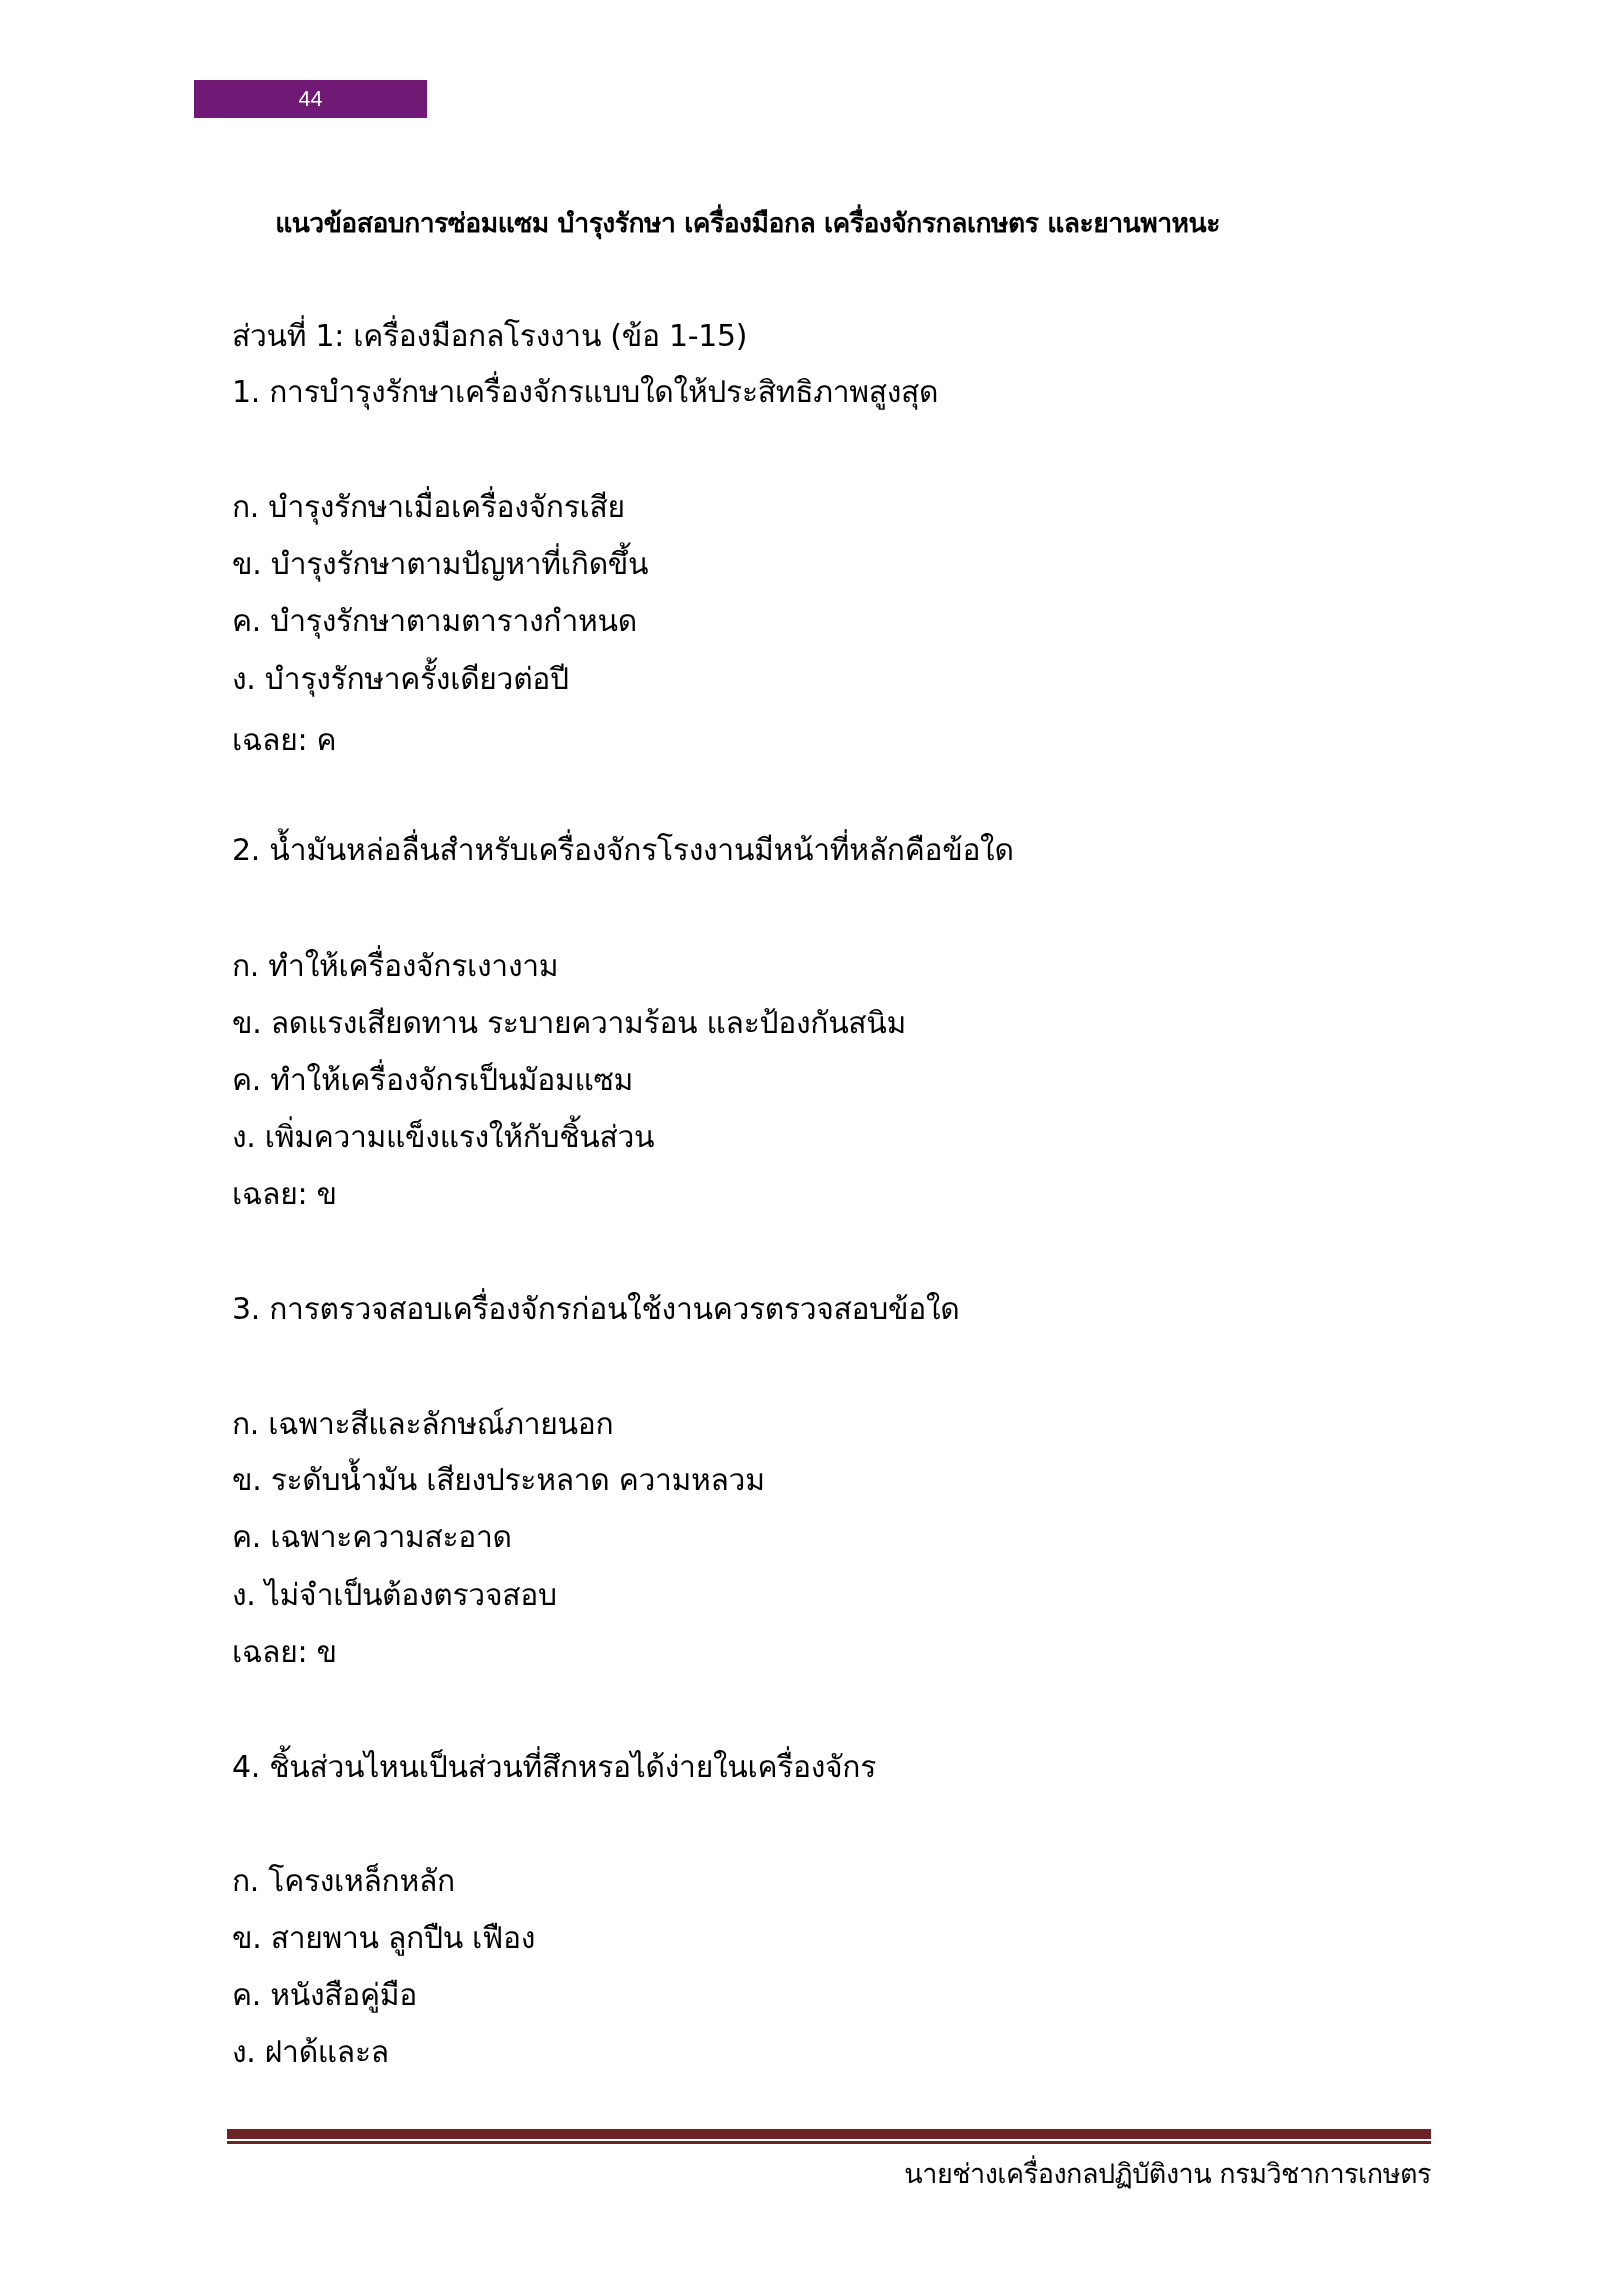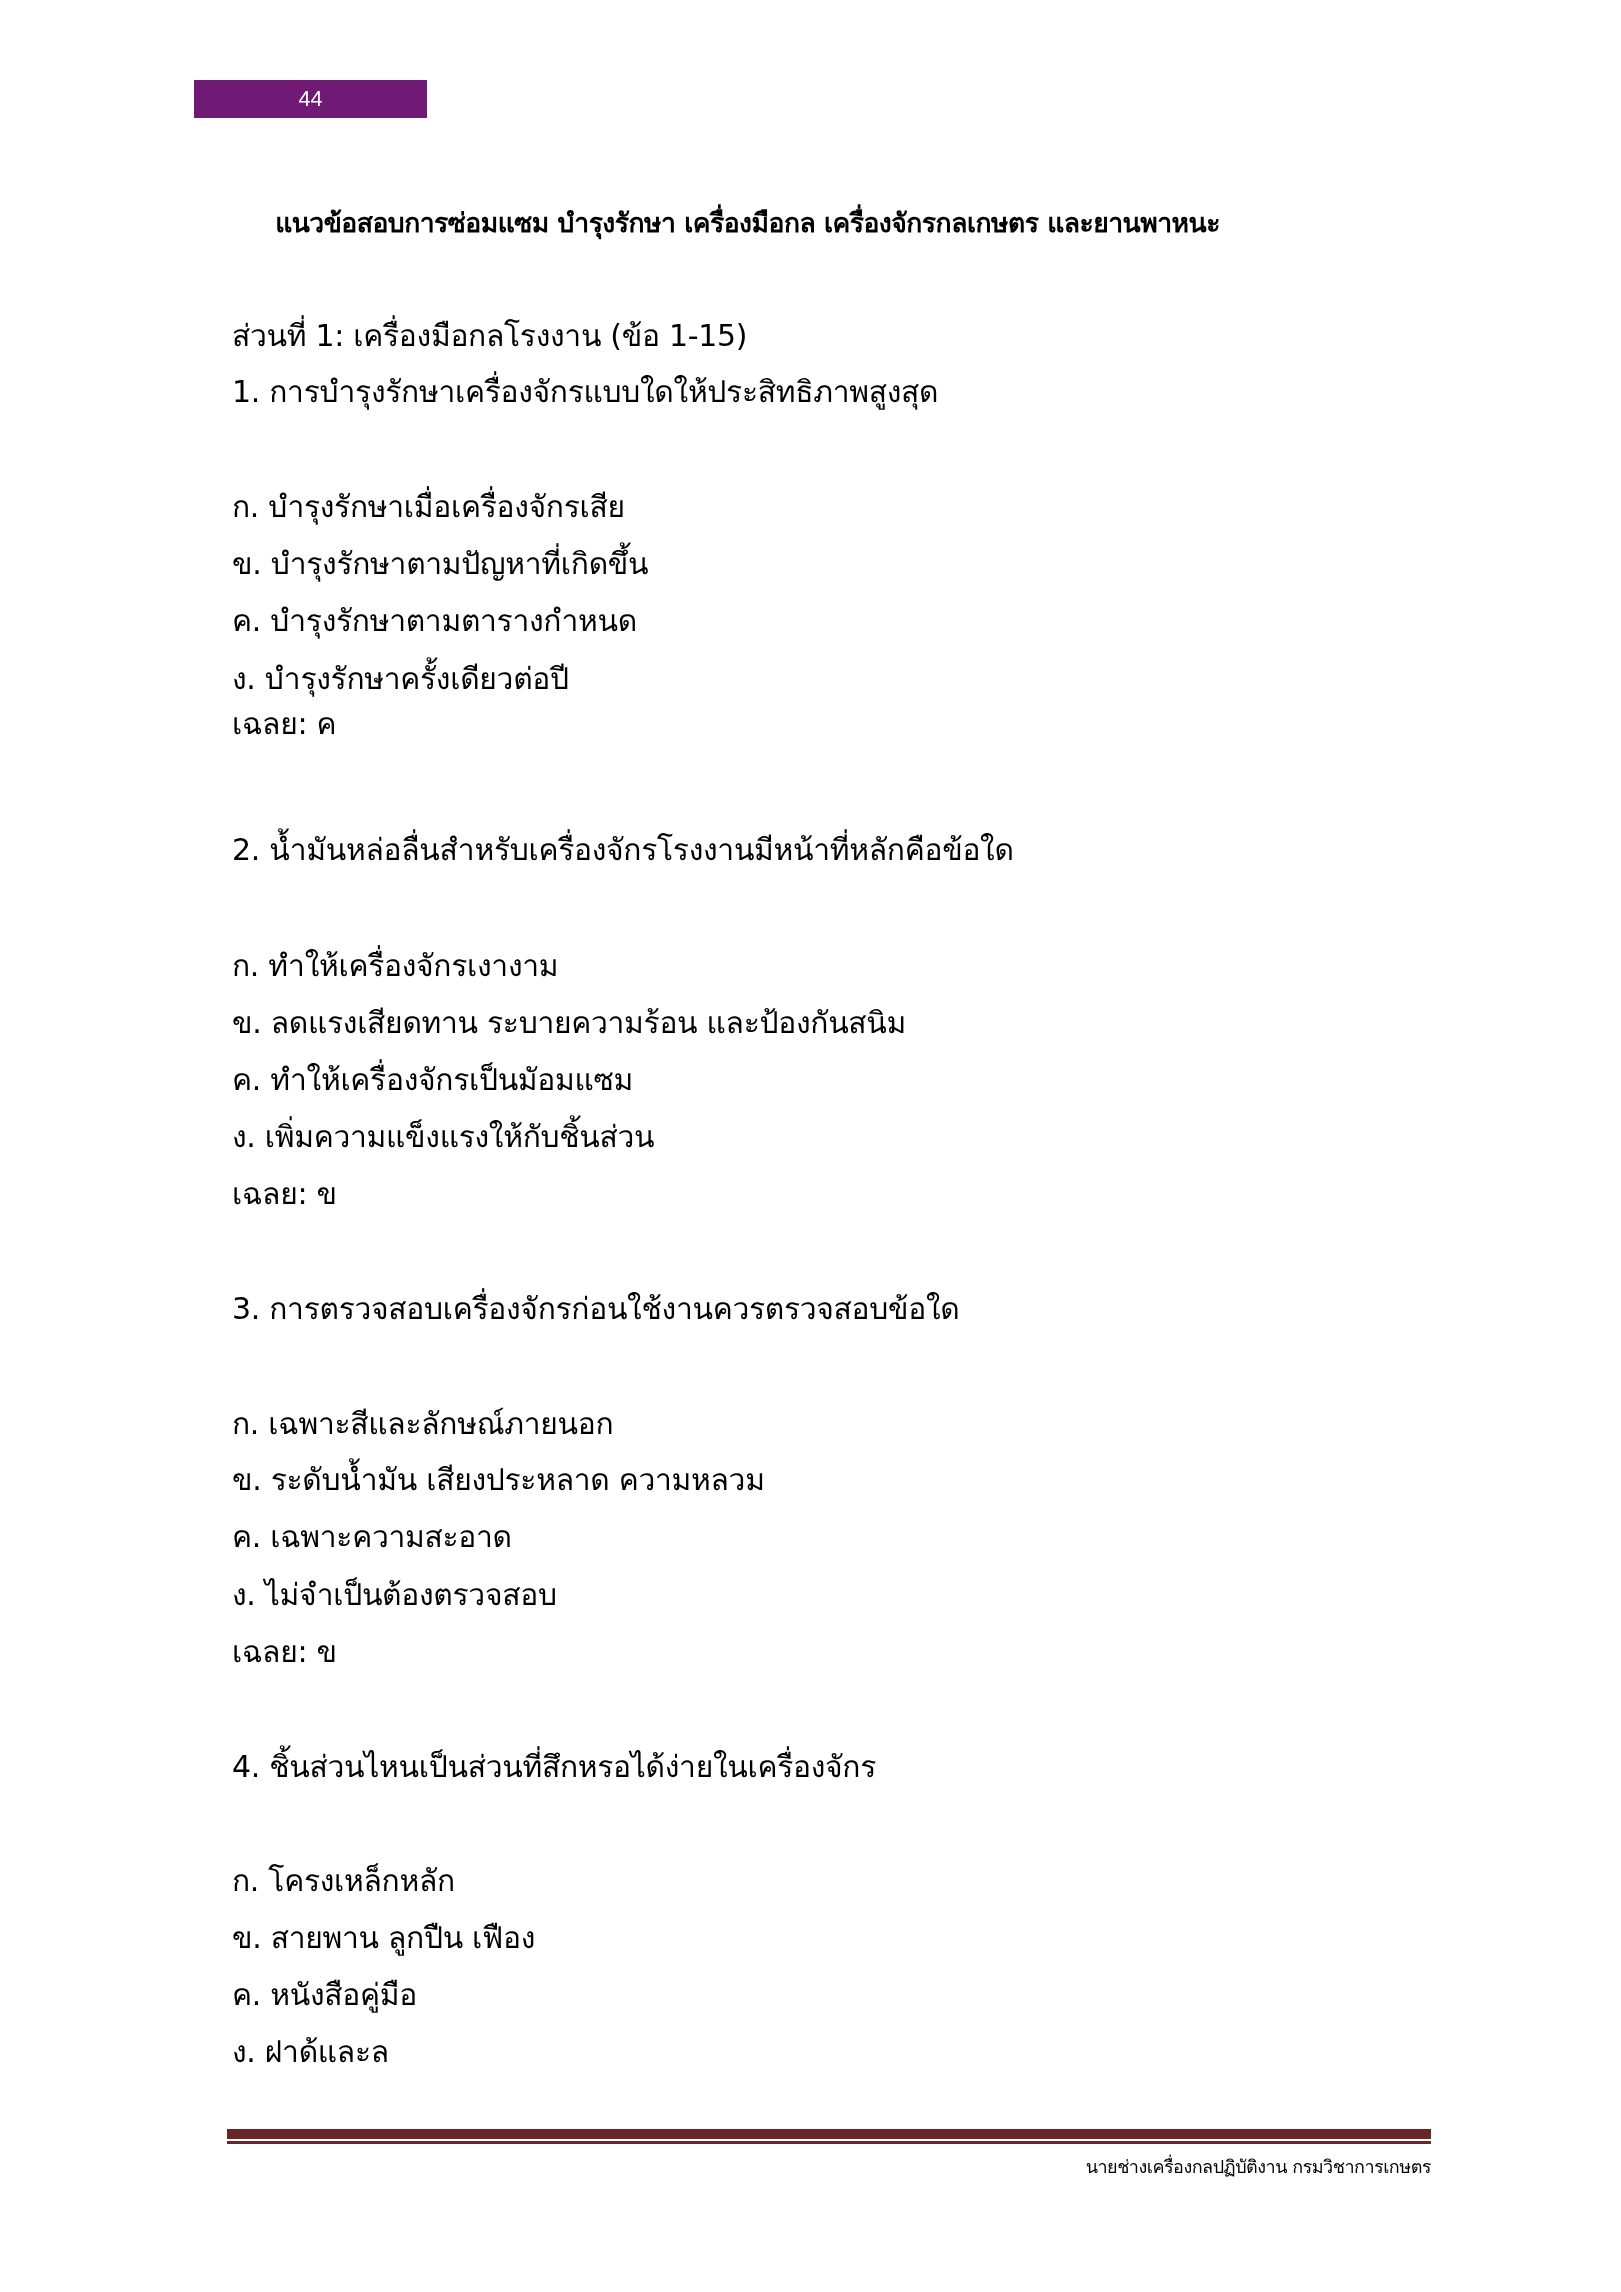--- a/index.html
+++ b/index.html
@@ -7,39 +7,39 @@
          font-family:"DejaVu Sans", sans-serif; color:#000; }
   .page-num-box { position:absolute; left:194px; top:80px; width:233px; height:38px;
                   background:#701a75; color:#fff; display:flex; align-items:center; justify-content:center;
                   font-family:"Liberation Sans", sans-serif; font-size:21.6px; }
   .title { position:absolute; left:0; width:1495px; top:202px; text-align:center;
            font-size:26.5px; font-weight:bold; letter-spacing:-0.5px; }
   .line { position:absolute; left:232px; font-size:30px; white-space:nowrap; letter-spacing:-0.3px; line-height:39px; }
   .footer-rule { position:absolute; left:227px; width:1204px; top:2129px; }
   .footer-rule .thick { height:9.8px; background:var(--rule); }
   .footer-rule .thin { height:2.9px; background:var(--rule); margin-top:2px; }
-  .footer-text { position:absolute; right:190px; top:2152px; font-size:18px; white-space:nowrap; letter-spacing:-0.5px; }
+  .footer-text { position:absolute; right:190px; top:2152px; font-size:27px; white-space:nowrap; letter-spacing:-0.5px; }
 </style>
 </head>
 <body>
 
 <div class="page-num-box">
   <span>44</span>
 </div>
 
 <div class="title">แนวข้อสอบการซ่อมแซม บำรุงรักษา เครื่องมือกล เครื่องจักรกลเกษตร และยานพาหนะ</div>
 
 <div class="line" style="top:316px">ส่วนที่ 1: เครื่องมือกลโรงงาน (ข้อ 1-15)</div>
 
 <div class="line" style="top:372px">1. การบำรุงรักษาเครื่องจักรแบบใดให้ประสิทธิภาพสูงสุด</div>
 <div class="line" style="top:487px">ก. บำรุงรักษาเมื่อเครื่องจักรเสีย</div>
 <div class="line" style="top:544px">ข. บำรุงรักษาตามปัญหาที่เกิดขึ้น</div>
 <div class="line" style="top:601px">ค. บำรุงรักษาตามตารางกำหนด</div>
 <div class="line" style="top:659px">ง. บำรุงรักษาครั้งเดียวต่อปี</div>
-<div class="line" style="top:704px">เฉลย: ค</div>
+<div class="line" style="top:720px">เฉลย: ค</div>
 
 <div class="line" style="top:830px">2. น้ำมันหล่อลื่นสำหรับเครื่องจักรโรงงานมีหน้าที่หลักคือข้อใด</div>
 <div class="line" style="top:946px">ก. ทำให้เครื่องจักรเงางาม</div>
 <div class="line" style="top:1003px">ข. ลดแรงเสียดทาน ระบายความร้อน และป้องกันสนิม</div>
 <div class="line" style="top:1060px">ค. ทำให้เครื่องจักรเป็นมัอมแซม</div>
 <div class="line" style="top:1117px">ง. เพิ่มความแข็งแรงให้กับชิ้นส่วน</div>
 <div class="line" style="top:1174px">เฉลย: ข</div>
 
 <div class="line" style="top:1289px">3. การตรวจสอบเครื่องจักรก่อนใช้งานควรตรวจสอบข้อใด</div>
 <div class="line" style="top:1404px">ก. เฉพาะสีและลักษณ์ภายนอก</div>

